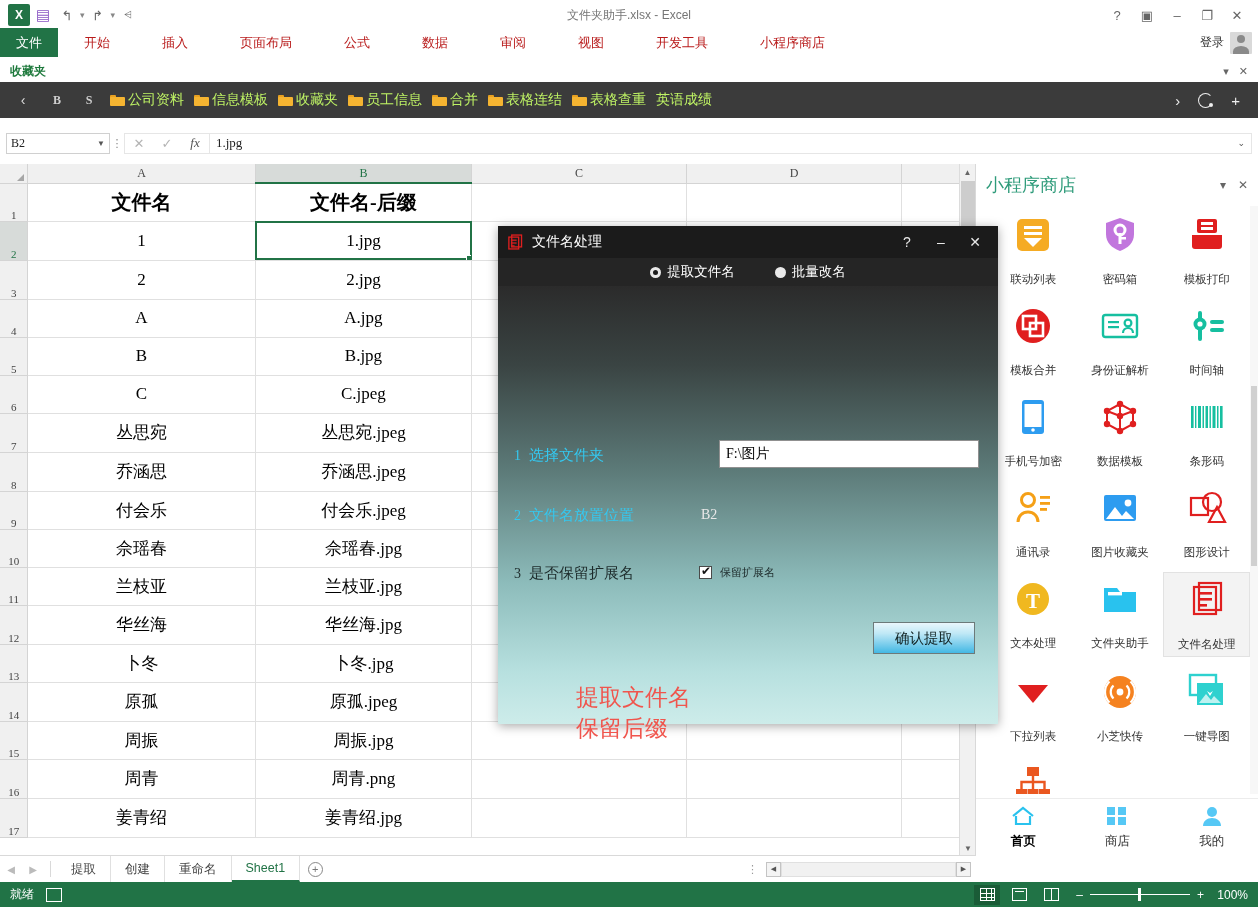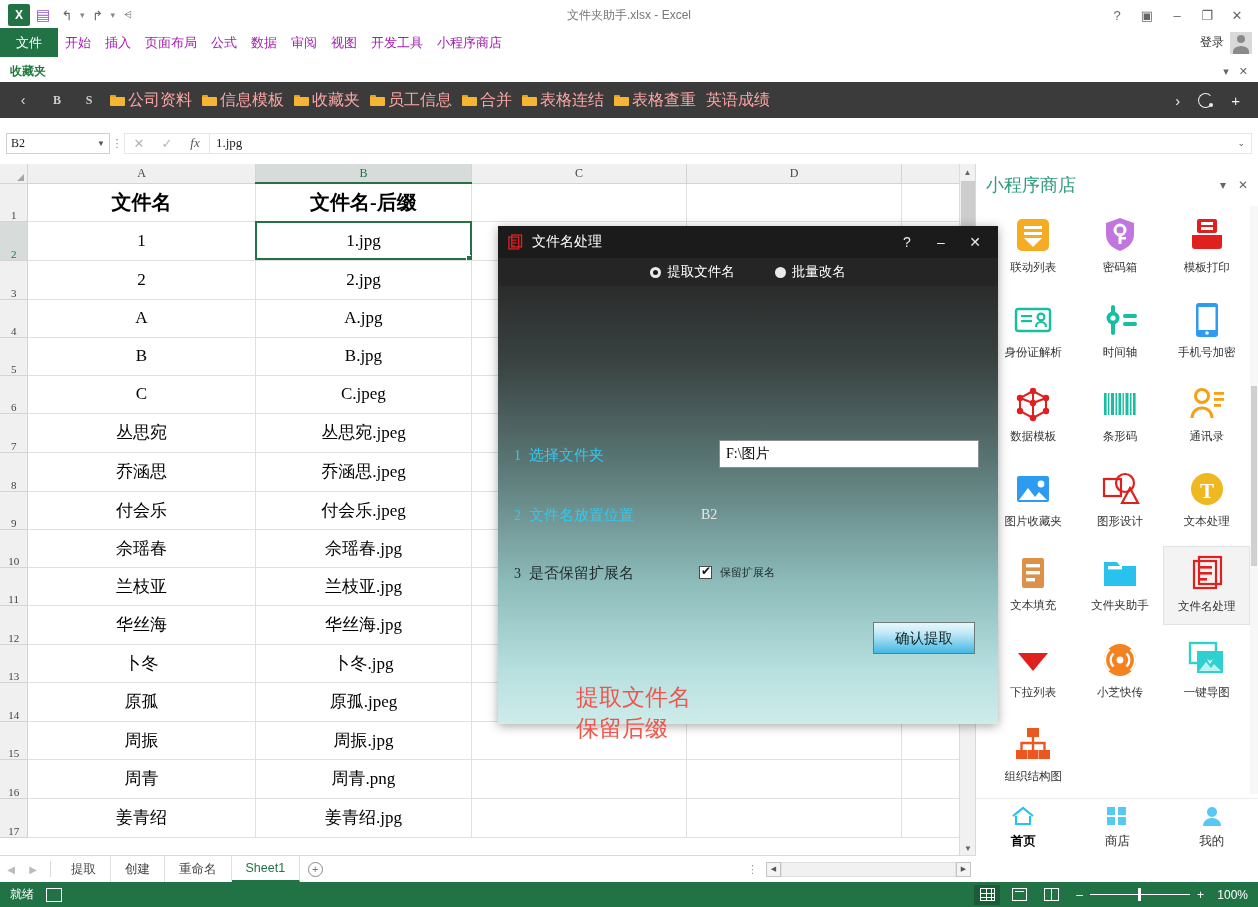--- a/index.html
+++ b/index.html
@@ -42,22 +42,22 @@
     color: #666; font-size: 13px;
   }
 
   
   .ribbon-tabs {
     position: absolute; top: 28px; left: 0; width: 1258px; height: 30px;
     background: #ffffff; display: flex; align-items: stretch;
     border-bottom: 1px solid #fff;
   }
   .rtab {
-    padding: 0 7px; display: flex; align-items: center;
-    font-size: 13px; color: #a21caf; cursor: default;
+    padding: 0 26px; display: flex; align-items: center;
+    font-size: 13px; color: #b91c1c; cursor: default;
   }
   .rtab.file { background: #217346; color: #fff; padding: 0 16px; }
   .signin {
     margin-left: auto; display: flex; align-items: center; gap: 6px; padding-right: 6px;
     font-size: 12px; color: #333;
   }
   .signin-ava {
     width: 22px; height: 22px; background: #d9d9d9; border-radius: 1px;
     position: relative; overflow: hidden;
   }
@@ -78,21 +78,21 @@
   .fav-label { font-size: 12px; color: #1f7a3d; font-weight: bold; padding-left: 10px; }
   .fav-right { margin-left: auto; display: flex; gap: 10px; padding-right: 10px; color: #666; font-size: 11px; }
 
   
   .addin-bar {
     position: absolute; top: 82px; left: 0; width: 1258px; height: 36px;
     background: #3b3b3b; display: flex; align-items: center; padding: 0 10px;
   }
   .ab-item {
     display: flex; align-items: center; gap: 3px;
-    color: #fca5a5; font-size: 16px; margin-right: 10px; cursor: default;
+    color: #bef264; font-size: 14px; margin-right: 10px; cursor: default;
     white-space: nowrap;
   }
   .ab-nav { color: #ddd; font-size: 14px; width: 26px; justify-content: center; }
   .ab-b { color: #cfcfcf; font-family: "Liberation Serif", serif; font-weight: bold; font-size: 12px; width: 22px; justify-content: center;}
   .folder-ic {
     width: 15px; height: 12px; position: relative; display: inline-block; flex: none;
   }
   .folder-ic::before {
     content: ""; position: absolute; left: 0; top: 1px; width: 6px; height: 3px;
     background: #e8a020; border-radius: 1px 1px 0 0;
@@ -247,21 +247,21 @@
   .tp-header {
     height: 42px; display: flex; align-items: center; padding: 0 10px;
   }
   .tp-title { font-size: 18px; color: #2e9b7a; font-family: "Liberation Sans", sans-serif; }
   .tp-hdr-btns { margin-left: auto; display: flex; gap: 12px; color: #666; font-size: 12px; }
   .tp-grid {
     padding: 2px 8px 0 14px; display: grid; grid-template-columns: repeat(3, 1fr);
     row-gap: 8px; height: 588px; overflow: hidden; position: relative;
   }
   .app-cell {
-    display: flex; flex-direction: column; align-items: center; gap: 3px;
+    display: flex; flex-direction: column; align-items: center; gap: 15px;
     padding: 5px 0 4px; cursor: default;
   }
   .app-cell.sel { background: #f3f3f3; border: 1px solid #e2e2e2; }
   .app-ic { width: 44px; height: 44px; position: relative; }
   .app-lbl {
     font-size: 11.5px; color: #333; white-space: nowrap; overflow: hidden;
     max-width: 74px; text-overflow: clip;
   }
   .tp-scroll {
     position: absolute; right: 0; top: 42px; width: 8px; height: 588px; background: #f7f7f7;
@@ -696,20 +696,30 @@
         <svg width="44" height="44" viewBox="0 0 44 44">
             <rect x="12" y="6" width="20" height="14" rx="2" fill="#e01f1f"></rect>
             <rect x="16" y="9" width="12" height="3" fill="#fff"></rect>
             <rect x="16" y="14" width="12" height="3" fill="#fff"></rect>
             <path d="M7 22h30v11a3 3 0 0 1-3 3H10a3 3 0 0 1-3-3z" fill="#e01f1f"></path>
           </svg>
       </span>
       <span class="app-lbl">模板打印</span>
     </div>
 
+    <div class="app-cell">
+      <span class="app-ic">
+        <svg width="44" height="44" viewBox="0 0 44 44">
+            <circle cx="22" cy="22" r="17" fill="#e01f1f"></circle>
+            <rect x="12" y="12" width="13" height="13" fill="none" stroke="#fff" stroke-width="2.6"></rect>
+            <rect x="19" y="19" width="13" height="13" fill="none" stroke="#fff" stroke-width="2.6"></rect>
+          </svg>
+      </span>
+      <span class="app-lbl">模板合并</span>
+    </div>
 
     <div class="app-cell">
       <span class="app-ic">
         <svg width="44" height="44" viewBox="0 0 44 44">
             <rect x="5" y="11" width="34" height="22" rx="2.5" fill="none" stroke="#16bfa0" stroke-width="2.4"></rect>
             <rect x="10" y="17" width="11" height="2.2" fill="#16bfa0"></rect>
             <rect x="10" y="22" width="11" height="2.2" fill="#16bfa0"></rect>
             <circle cx="30" cy="19" r="3.4" fill="none" stroke="#16bfa0" stroke-width="2.2"></circle>
             <path d="M25 29c0-3 2.4-5 5-5s5 2 5 5" fill="none" stroke="#16bfa0" stroke-width="2.2"></path>
           </svg>
@@ -823,31 +833,20 @@
     <div class="app-cell">
       <span class="app-ic">
         <svg width="44" height="44" viewBox="0 0 44 44">
             <circle cx="22" cy="22" r="16" fill="#f0b820"></circle>
             <text x="22" y="31" font-size="21" font-family="Liberation Serif, serif" fill="#fff" text-anchor="middle" font-weight="bold">T</text>
           </svg>
       </span>
       <span class="app-lbl">文本处理</span>
     </div>
 
-    <div class="app-cell">
-      <span class="app-ic">
-        <svg width="44" height="44" viewBox="0 0 44 44">
-            <rect x="11" y="7" width="22" height="30" rx="2" fill="#dd9048"></rect>
-            <rect x="15" y="13" width="14" height="3.4" fill="#fff"></rect>
-            <rect x="15" y="20" width="14" height="3.4" fill="#fff"></rect>
-            <rect x="15" y="27" width="9" height="3.4" fill="#fff"></rect>
-          </svg>
-      </span>
-      <span class="app-lbl">文本填充</span>
-    </div>
 
     <div class="app-cell">
       <span class="app-ic">
         <svg width="44" height="44" viewBox="0 0 44 44">
             <path d="M6 11h13l3 4h16v20H6z" fill="#29c2ee"></path>
             <rect x="10" y="15" width="14" height="3.4" fill="#fff"></rect>
           </svg>
       </span>
       <span class="app-lbl">文件夹助手</span>
     </div>

